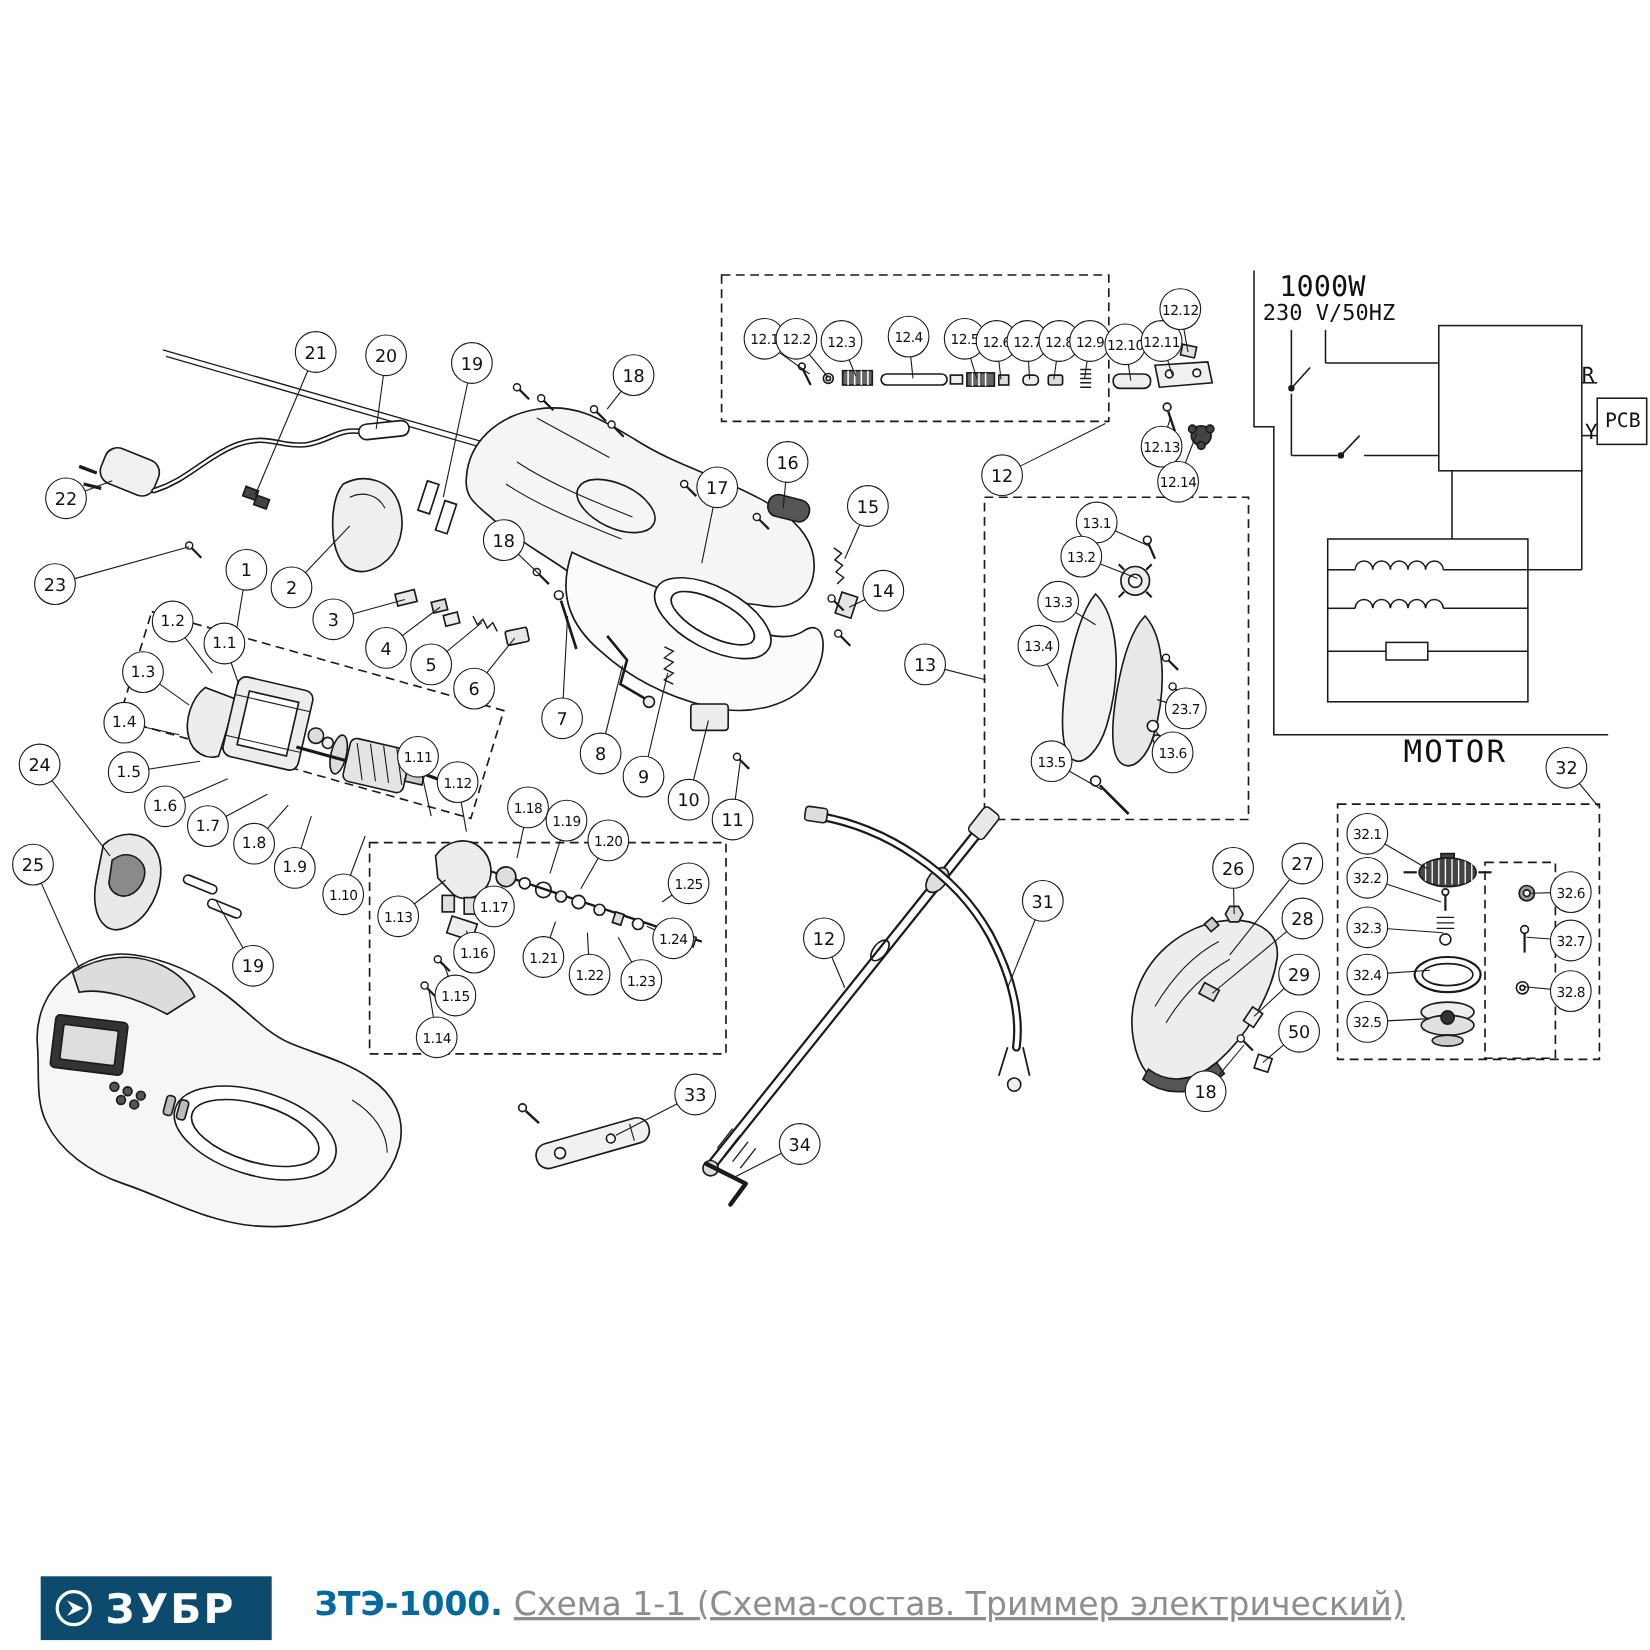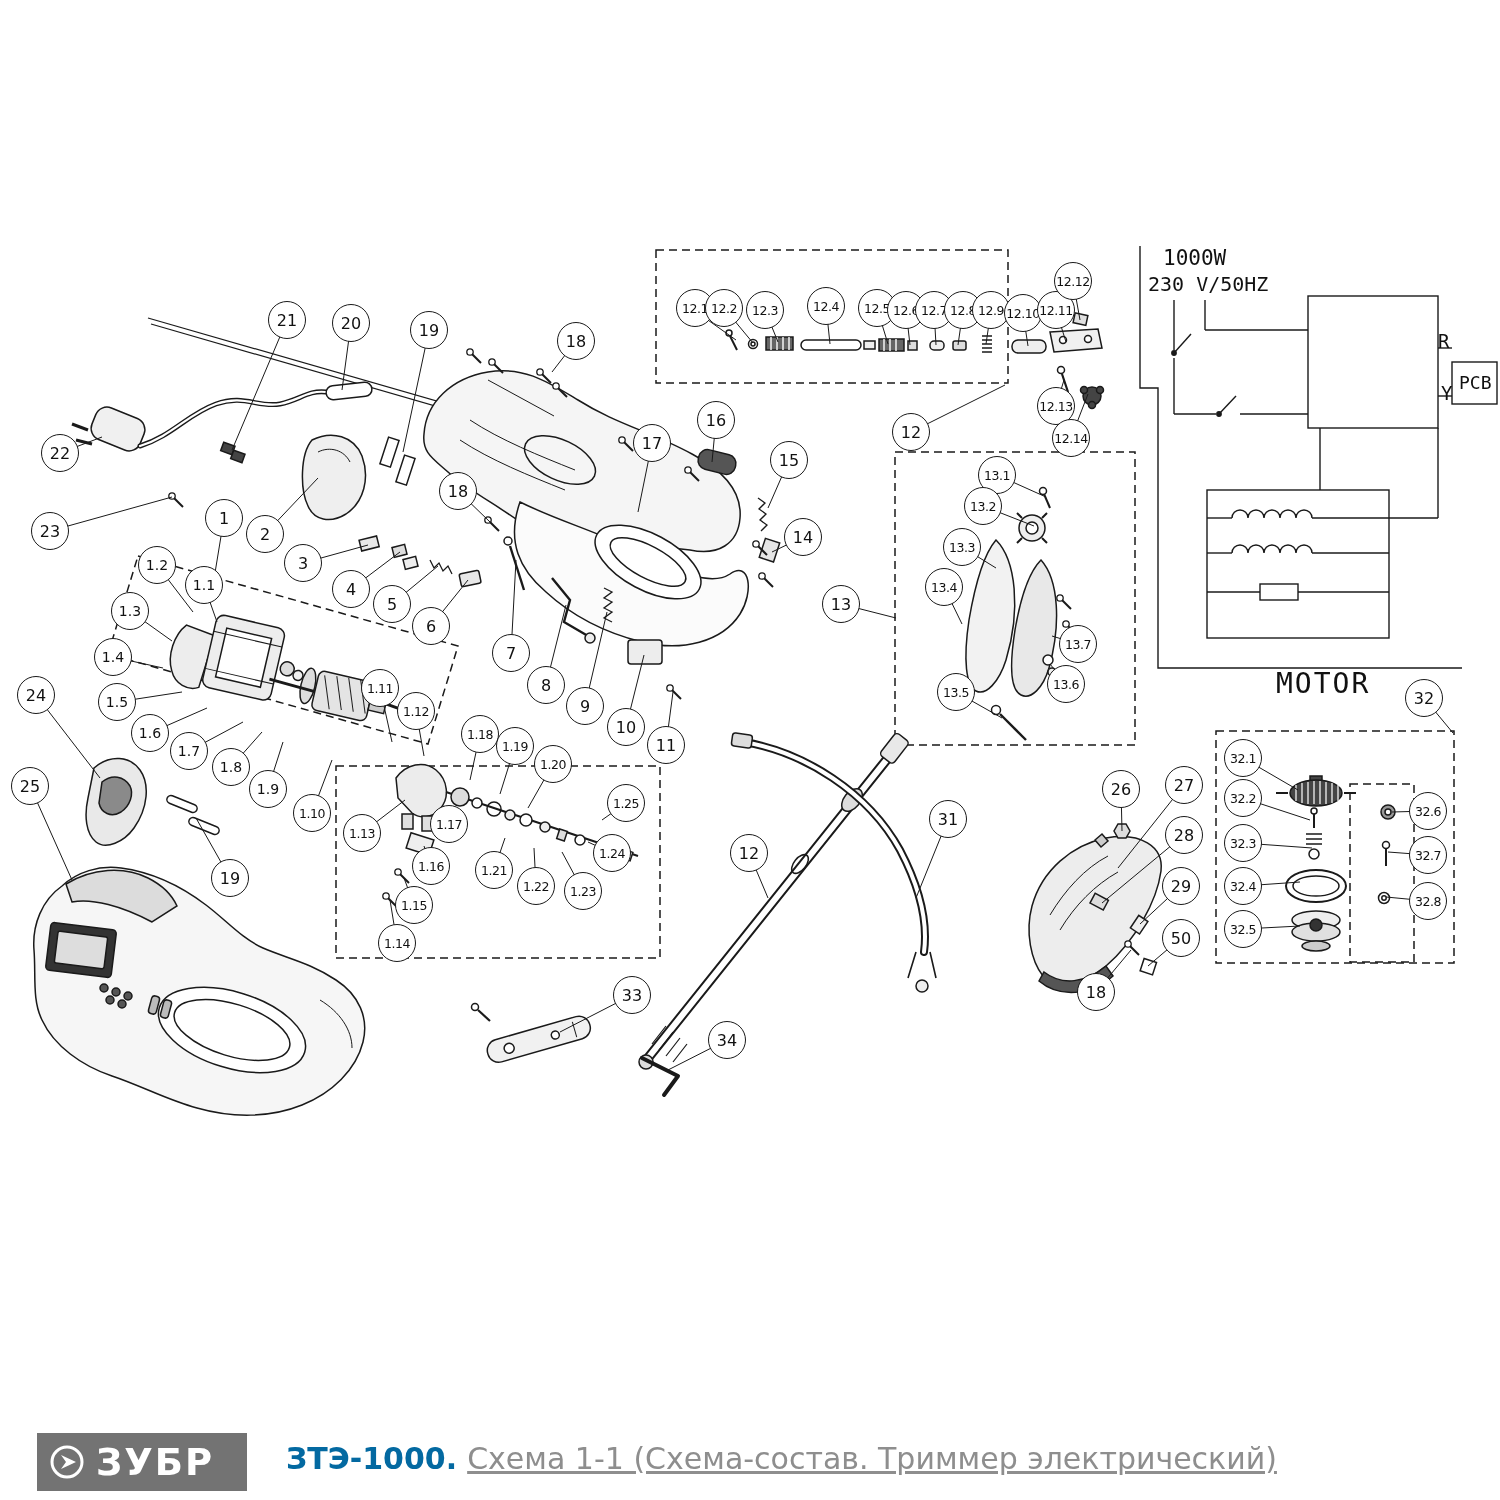--- a/index.html
+++ b/index.html
@@ -7,21 +7,21 @@
         font-family:"DejaVu Sans","Liberation Sans",sans-serif;}
   svg.art{position:absolute;left:0;top:0;width:1500px;height:1500px;}
   #leader-layer line{stroke:#1a1a1a;stroke-width:1;}
   #balloon-layer{position:absolute;left:0;top:0;width:1500px;height:1500px;}
   .balloon{position:absolute;width:38px;height:38px;box-sizing:border-box;border:1.6px solid #1a1a1a;
            border-radius:50%;background:#fff;display:flex;align-items:center;justify-content:center;
            font-size:16px;color:#111;}
   .balloon.mid{font-size:14px;}
   .balloon.small{font-size:12.5px;letter-spacing:-0.5px;}
   .sch-label{position:absolute;font-family:"DejaVu Sans Mono","Liberation Mono",monospace;color:#111;white-space:nowrap;}
-  .logo{position:absolute;left:37px;top:1433px;width:210px;height:58px;background:#737373;
+  .logo{position:absolute;left:37px;top:1433px;width:210px;height:58px;background:#0c4a6e;
         display:flex;align-items:center;gap:9px;padding:0 10px;box-sizing:border-box;}
   .logo-text{color:#fff;font-size:37px;font-weight:bold;letter-spacing:2px;line-height:1;}
   .title{position:absolute;left:286px;top:1441px;font-size:30px;white-space:nowrap;}
   .model{font-weight:bold;color:#0369a1;margin-right:10px;}
   .subtitle{color:#8e8e8e;text-decoration:underline;}
 </style>
 </head>
 <body>
 
 <div class="page">
@@ -512,32 +512,32 @@
       <div class="balloon small" style="left: 1037px; top: 291px;">12.11</div>
       <div class="balloon small" style="left: 1054px; top: 262px;">12.12</div>
       <div class="balloon small" style="left: 1037px; top: 387px;">12.13</div>
       <div class="balloon small" style="left: 1052px; top: 419px;">12.14</div>
       <div class="balloon small" style="left: 978px; top: 456px;">13.1</div>
       <div class="balloon small" style="left: 964px; top: 487px;">13.2</div>
       <div class="balloon small" style="left: 943px; top: 528px;">13.3</div>
       <div class="balloon small" style="left: 925px; top: 568px;">13.4</div>
       <div class="balloon small" style="left: 937px; top: 673px;">13.5</div>
       <div class="balloon small" style="left: 1047px; top: 665px;">13.6</div>
-      <div class="balloon small" style="left: 1059px; top: 625px;">13.7</div>
+      <div class="balloon small" style="left: 1059px; top: 625px;">23.7</div>
       <div class="balloon small" style="left: 1224px; top: 739px;">32.1</div>
       <div class="balloon small" style="left: 1224px; top: 779px;">32.2</div>
       <div class="balloon small" style="left: 1224px; top: 824px;">32.3</div>
       <div class="balloon small" style="left: 1224px; top: 867px;">32.4</div>
       <div class="balloon small" style="left: 1224px; top: 910px;">32.5</div>
       <div class="balloon small" style="left: 1409px; top: 792px;">32.6</div>
       <div class="balloon small" style="left: 1409px; top: 836px;">32.7</div>
       <div class="balloon small" style="left: 1409px; top: 882px;">32.8</div>
     </div>
 
-  <div class="sch-label" style="left:1163px;top:246px;font-size:21px;">1000W</div>
+  <div class="sch-label" style="left:1163px;top:246px;font-size:26px;">1000W</div>
   <div class="sch-label" style="left:1148px;top:272px;font-size:20px;">230 V/50HZ</div>
   <div class="sch-label" style="left:1438px;top:330px;font-size:19px;">R</div>
   <div class="sch-label" style="left:1459px;top:372px;font-size:18px;">PCB</div>
   <div class="sch-label" style="left:1441px;top:382px;font-size:19px;">Y</div>
   <div class="sch-label" style="left:1276px;top:642px;font-size:28px;letter-spacing:2px;margin-top:25px;">MOTOR</div>
 
   <div class="logo">
     <svg width="40" height="40" viewBox="0 0 40 40">
       <circle cx="20" cy="20" r="15" fill="none" stroke="#fff" stroke-width="3"></circle>
       <path d="M14 13 L29 20 L14 27 L19 20 Z" fill="#fff"></path>

